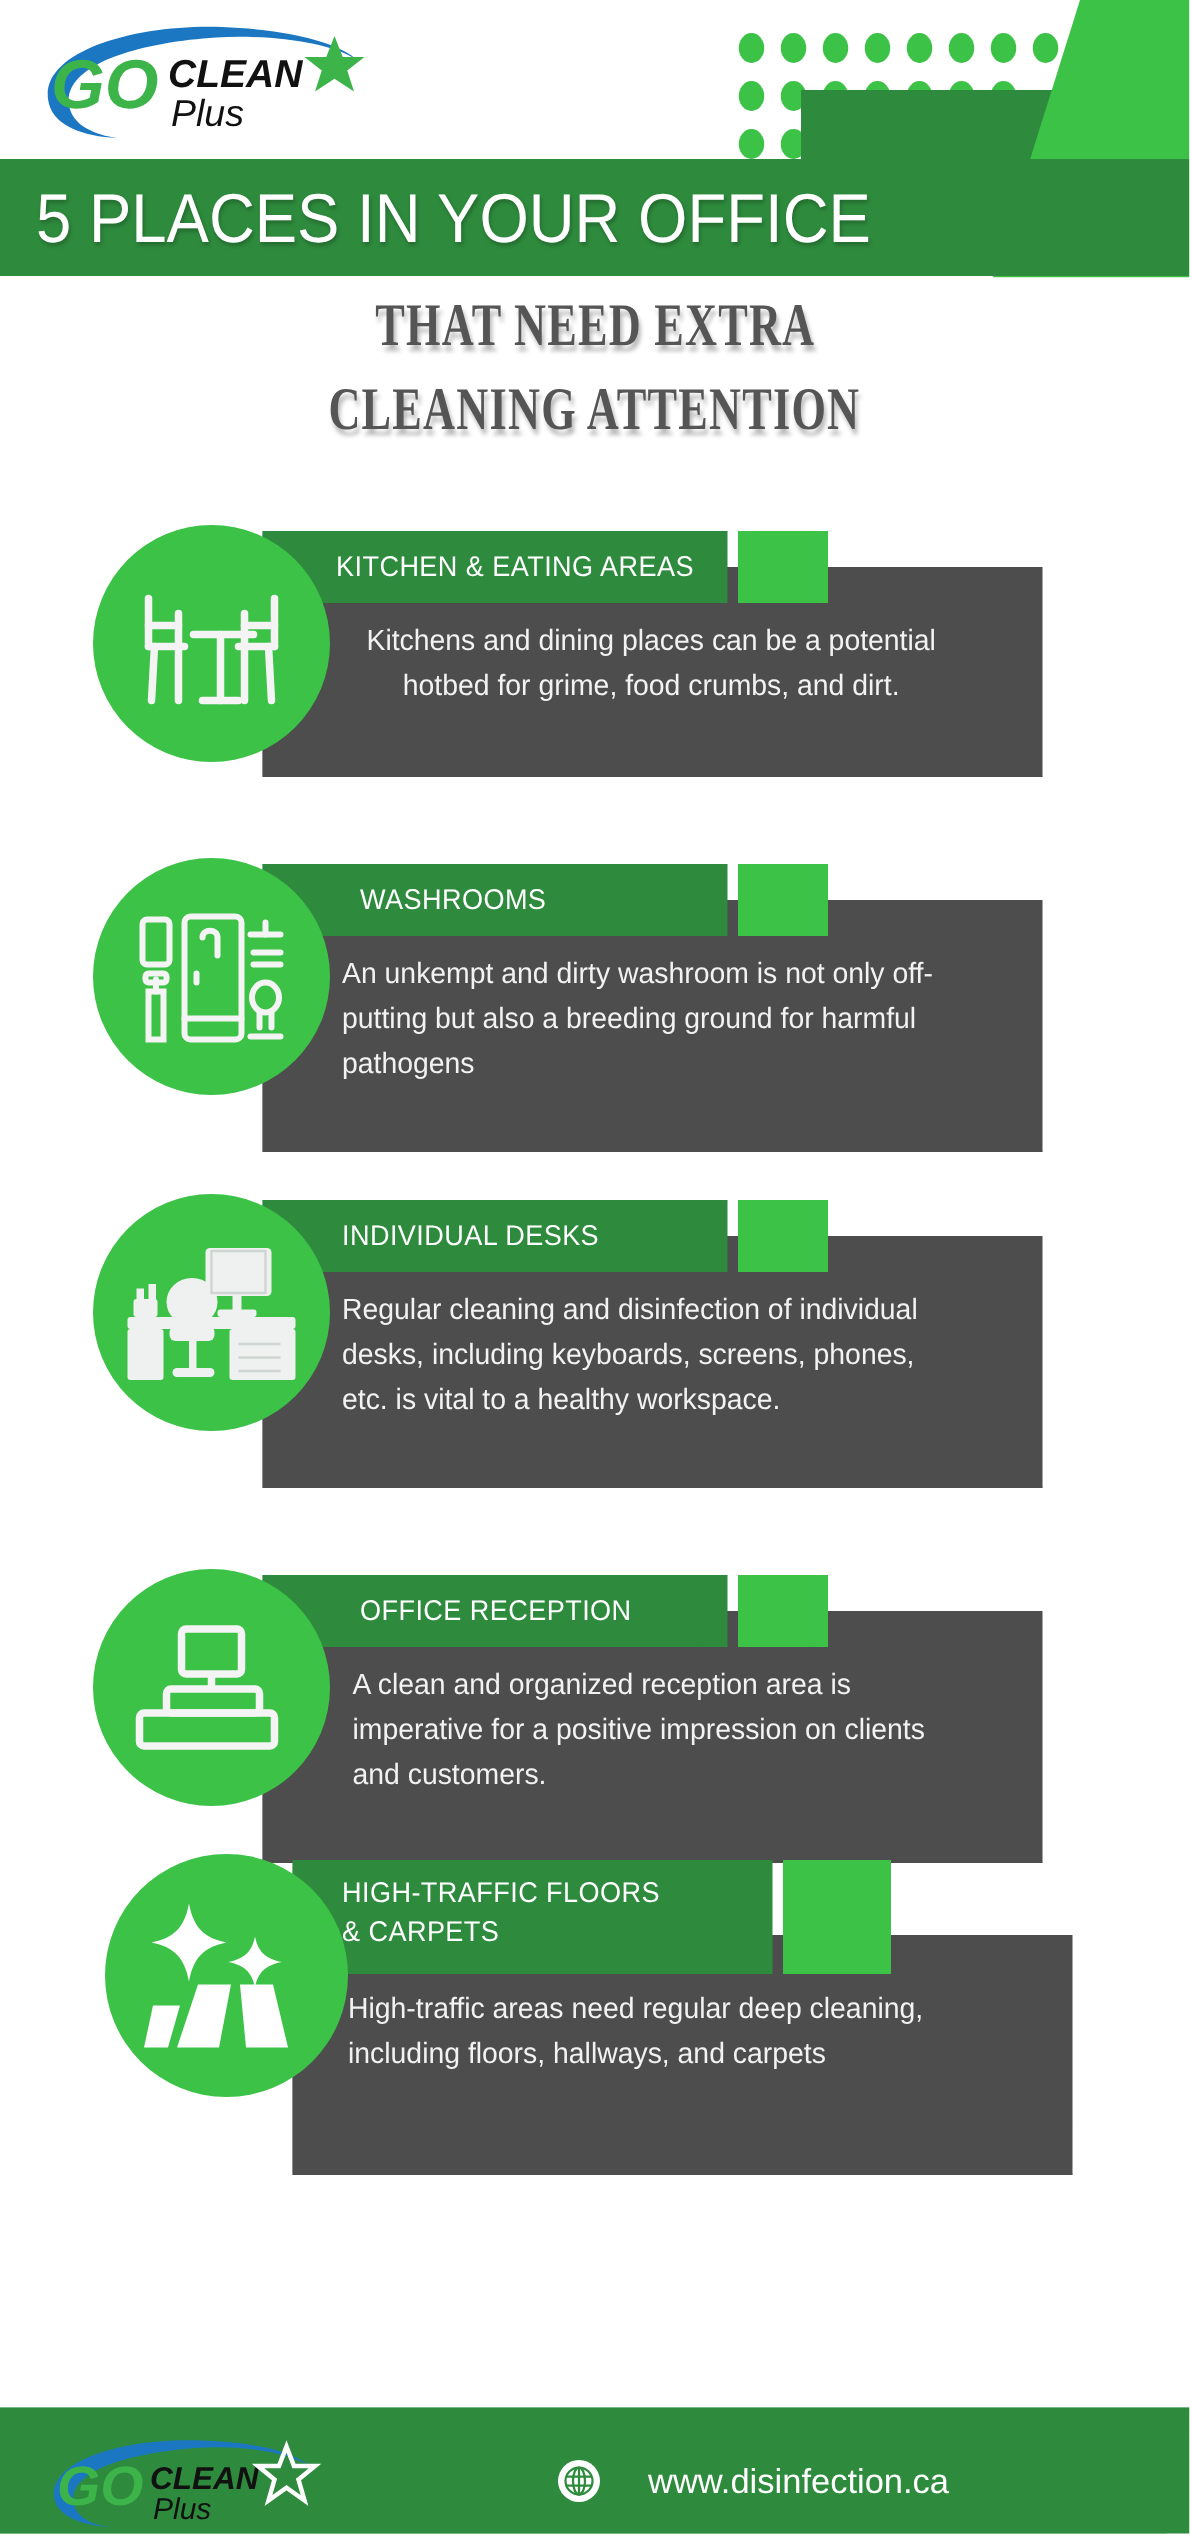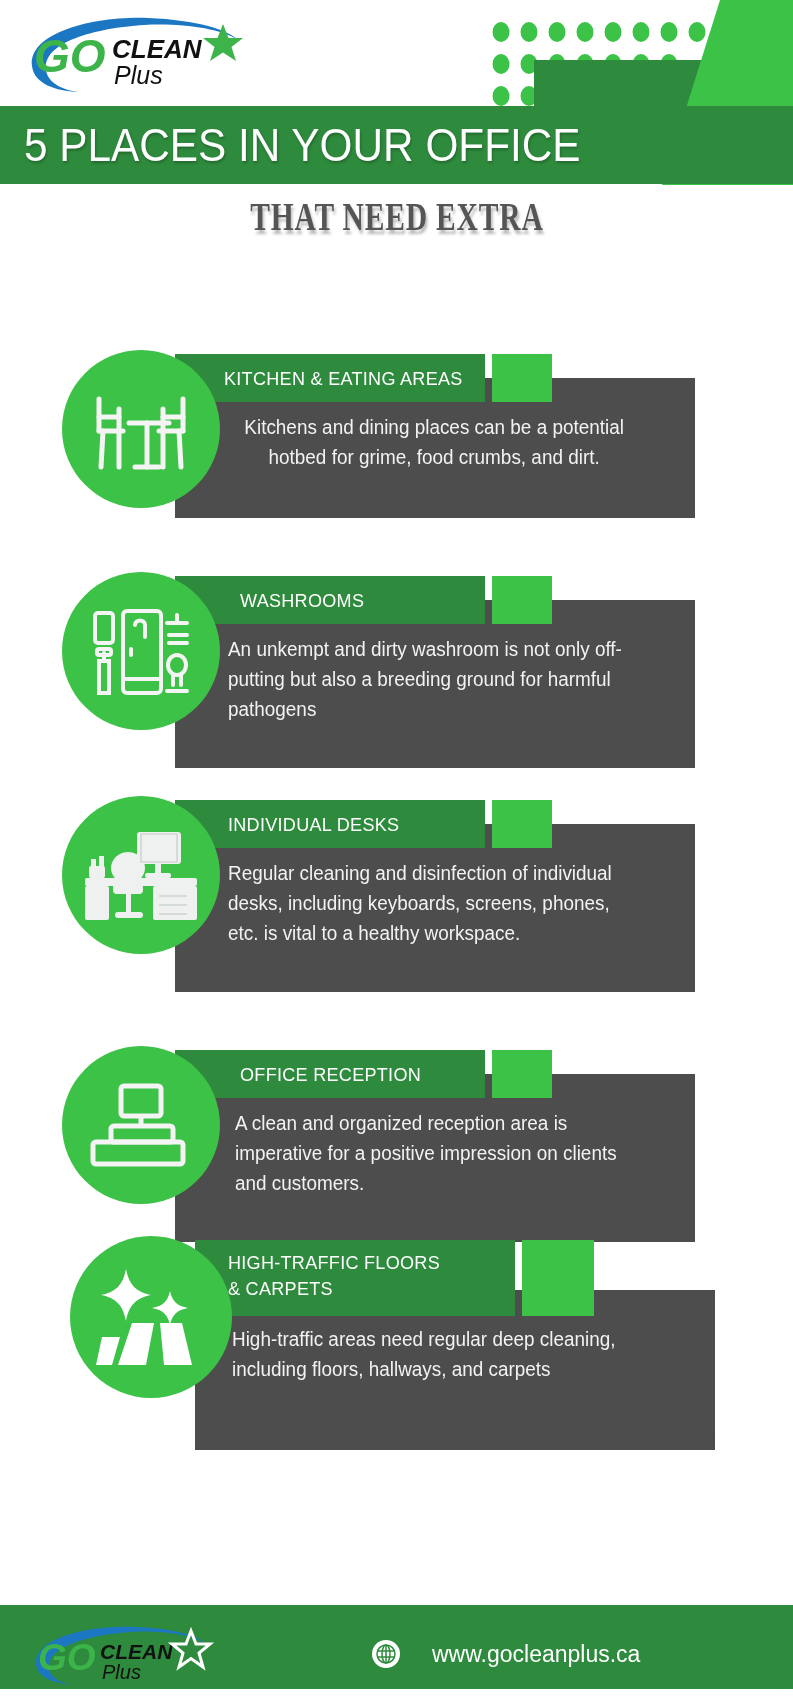--- a/index.html
+++ b/index.html
@@ -144,20 +144,21 @@
 
   <div class="title-band">
     <div class="title-band-inner">
       <div class="main-title"><span>5 PLACES IN YOUR OFFICE</span></div>
     </div>
   </div>
 </div>
 
 <div class="subtitle">
   <div class="sub-line"><span>THAT NEED EXTRA</span></div>
+  <div class="sub-line"><span>CLEANING ATTENTION</span></div>
 </div>
 
 <div class="card" style="top:340px;height:195px;text-align:center;">
   <div class="card-bottombar" style="left:355px;top:150px;width:340px;clip-path:polygon(14px 0,340px 0,326px 28px,0 28px);"></div>
   <svg class="card-body" width="520" height="140" viewBox="0 0 520 140" style="top:38px;">
     <polygon points="0,0 495,0 520,140 0,140" fill="#4D4D4D"></polygon>
   </svg>
   <svg class="card-head" width="310" height="48" viewBox="0 0 310 48" style="top:14px;">
     <polygon points="0,0 310,0 290,48 0,48" fill="#2E8B3D"></polygon>
   </svg>
@@ -336,14 +337,14 @@
       <g stroke="#2E8B3D" stroke-width="1.5" fill="none">
         <circle cx="15" cy="15" r="9"></circle>
         <ellipse cx="15" cy="15" rx="4" ry="9"></ellipse>
         <path d="M6.3 12 L23.7 12"></path>
           <path d="M6.3 18 L23.7 18"></path>
           <path d="M15 6 L15 24"></path>
       </g>
     </svg>
   </div>
 
-  <div class="footer-url">www.gocleanplus.ca</div>
+  <div class="footer-url">www.disinfection.ca</div>
 </div>
 
 </body></html>

